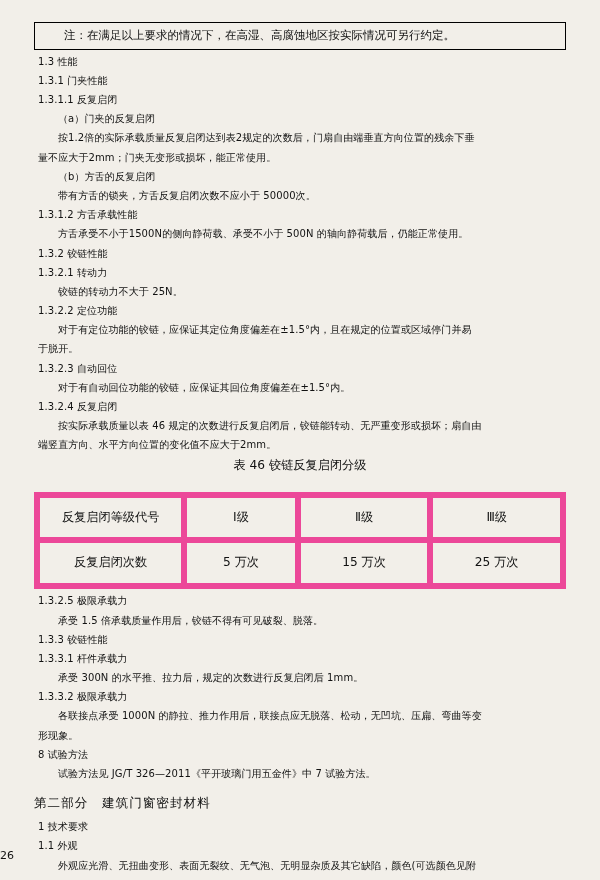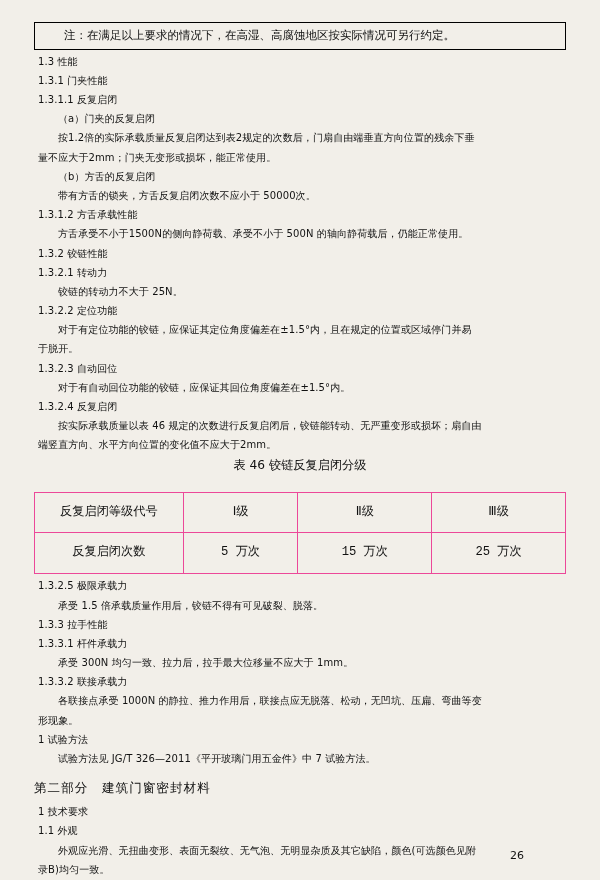--- a/index.html
+++ b/index.html
@@ -47,25 +47,24 @@
     margin-top: 4px;
     margin-bottom: 18px;
   }
   table.grade {
     border-collapse: collapse;
     width: 100%;
     margin: 0 auto 3px auto;
     font-size: 12.2px;
   }
   table.grade td {
-    border: 1px solid #ec4899;
+    border: 6px solid #ec4899;
     text-align: center;
     padding: 12px 2px;
     line-height: 1.3;
-    font-family: Liberation Mono, monospace;
   }
   table.grade td.head {
     width: 28%;
     text-align: center;
   }
   .sec-title {
     font-size: 12.6px;
     font-weight: normal;
     margin-top: 14px;
     letter-spacing: 1px;
@@ -75,21 +74,21 @@
     font-size: 12.4px;
     font-weight: bold;
     margin-top: 3px;
     letter-spacing: 0.5px;
   }
   .pagenum {
     position: absolute;
     bottom: 18px;
     left: 0;
     width: 524px;
-    text-align: right;
+    text-align: left;
     font-size: 11px;
   }
   .spacer-sm { height: 3px; }
 </style>
 </head>
 <body>
 
 <div class="page">
 
   <div class="note-box">
@@ -135,27 +134,27 @@
       <td>5 万次</td>
       <td>15 万次</td>
       <td>25 万次</td>
     </tr>
   </tbody>
     </table>
 
   <div>
     <p class="lvl1">1.3.2.5 极限承载力</p>
     <p class="ind-body">承受 1.5 倍承载质量作用后，铰链不得有可见破裂、脱落。</p>
-    <p class="lvl1">1.3.3 拉手性能</p>
+    <p class="lvl1">1.3.3 铰链性能</p>
     <p class="lvl1">1.3.3.1 杆件承载力</p>
-    <p class="ind-body">承受 300N 均匀一致、拉力后，拉手最大位移量不应大于 1mm。</p>
-    <p class="lvl1">1.3.3.2 联接承载力</p>
+    <p class="ind-body">承受 300N 的水平推、拉力后，规定的次数进行反复启闭后 1mm。</p>
+    <p class="lvl1">1.3.3.2 极限承载力</p>
     <p class="ind-body">各联接点承受 1000N 的静拉、推力作用后，联接点应无脱落、松动，无凹坑、压扁、弯曲等变</p>
     <p class="ind-cont">形现象。</p>
-    <p class="lvl1">1 试验方法</p>
+    <p class="lvl1">8 试验方法</p>
     <p class="ind-body">试验方法见 JG/T 326—2011《平开玻璃门用五金件》中 7 试验方法。</p>
   </div>
 
   <div class="sec-title">第二部分　建筑门窗密封材料</div>
 
   <div class="spacer-sm"></div>
 
   <div>
     <p class="lvl1">1 技术要求</p>
     <p class="lvl1">1.1 外观</p>

